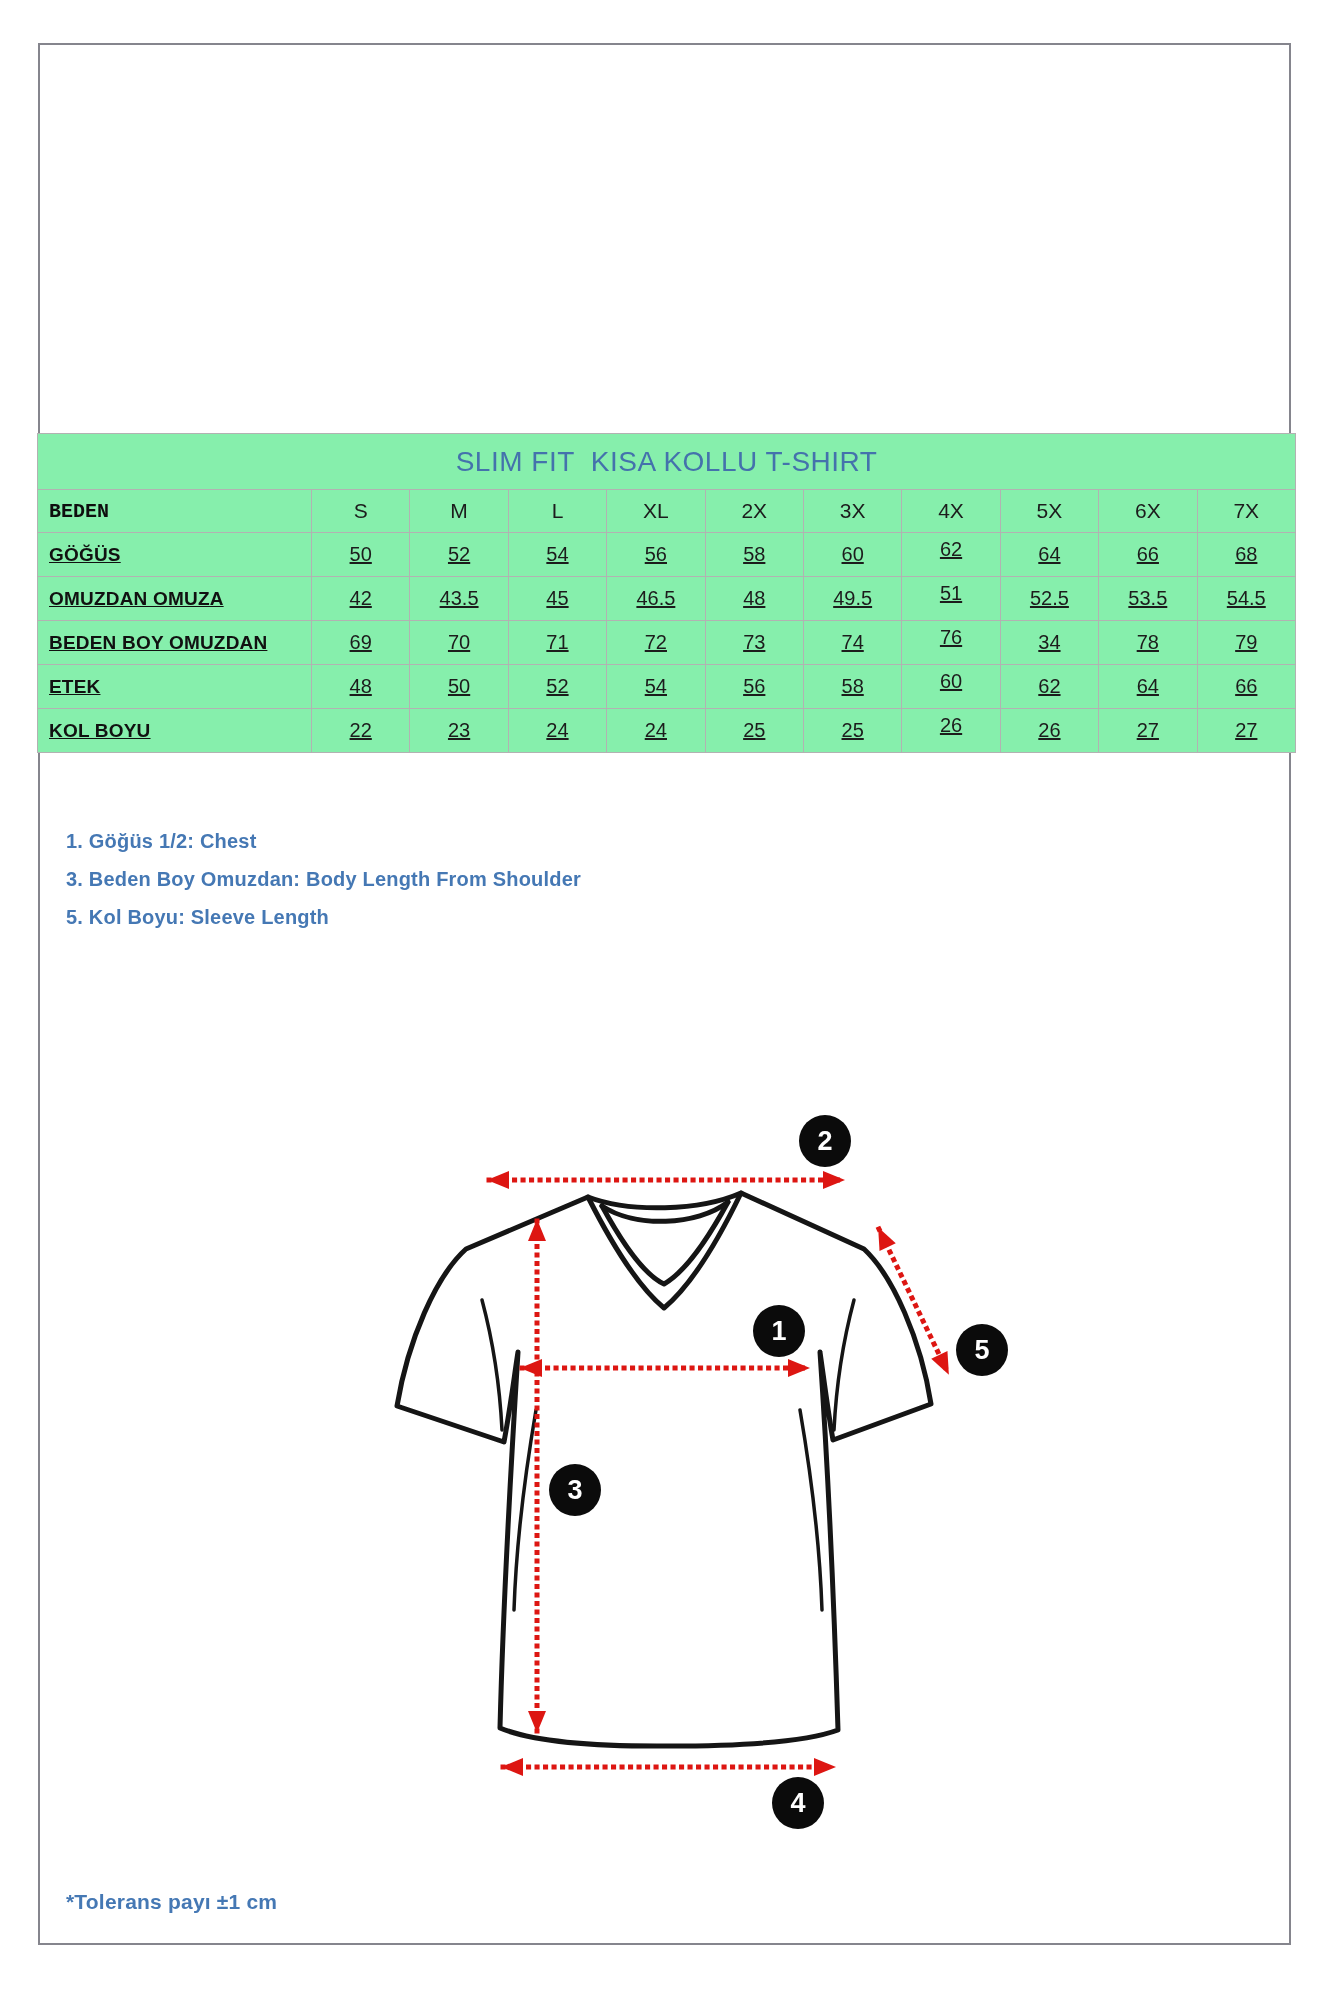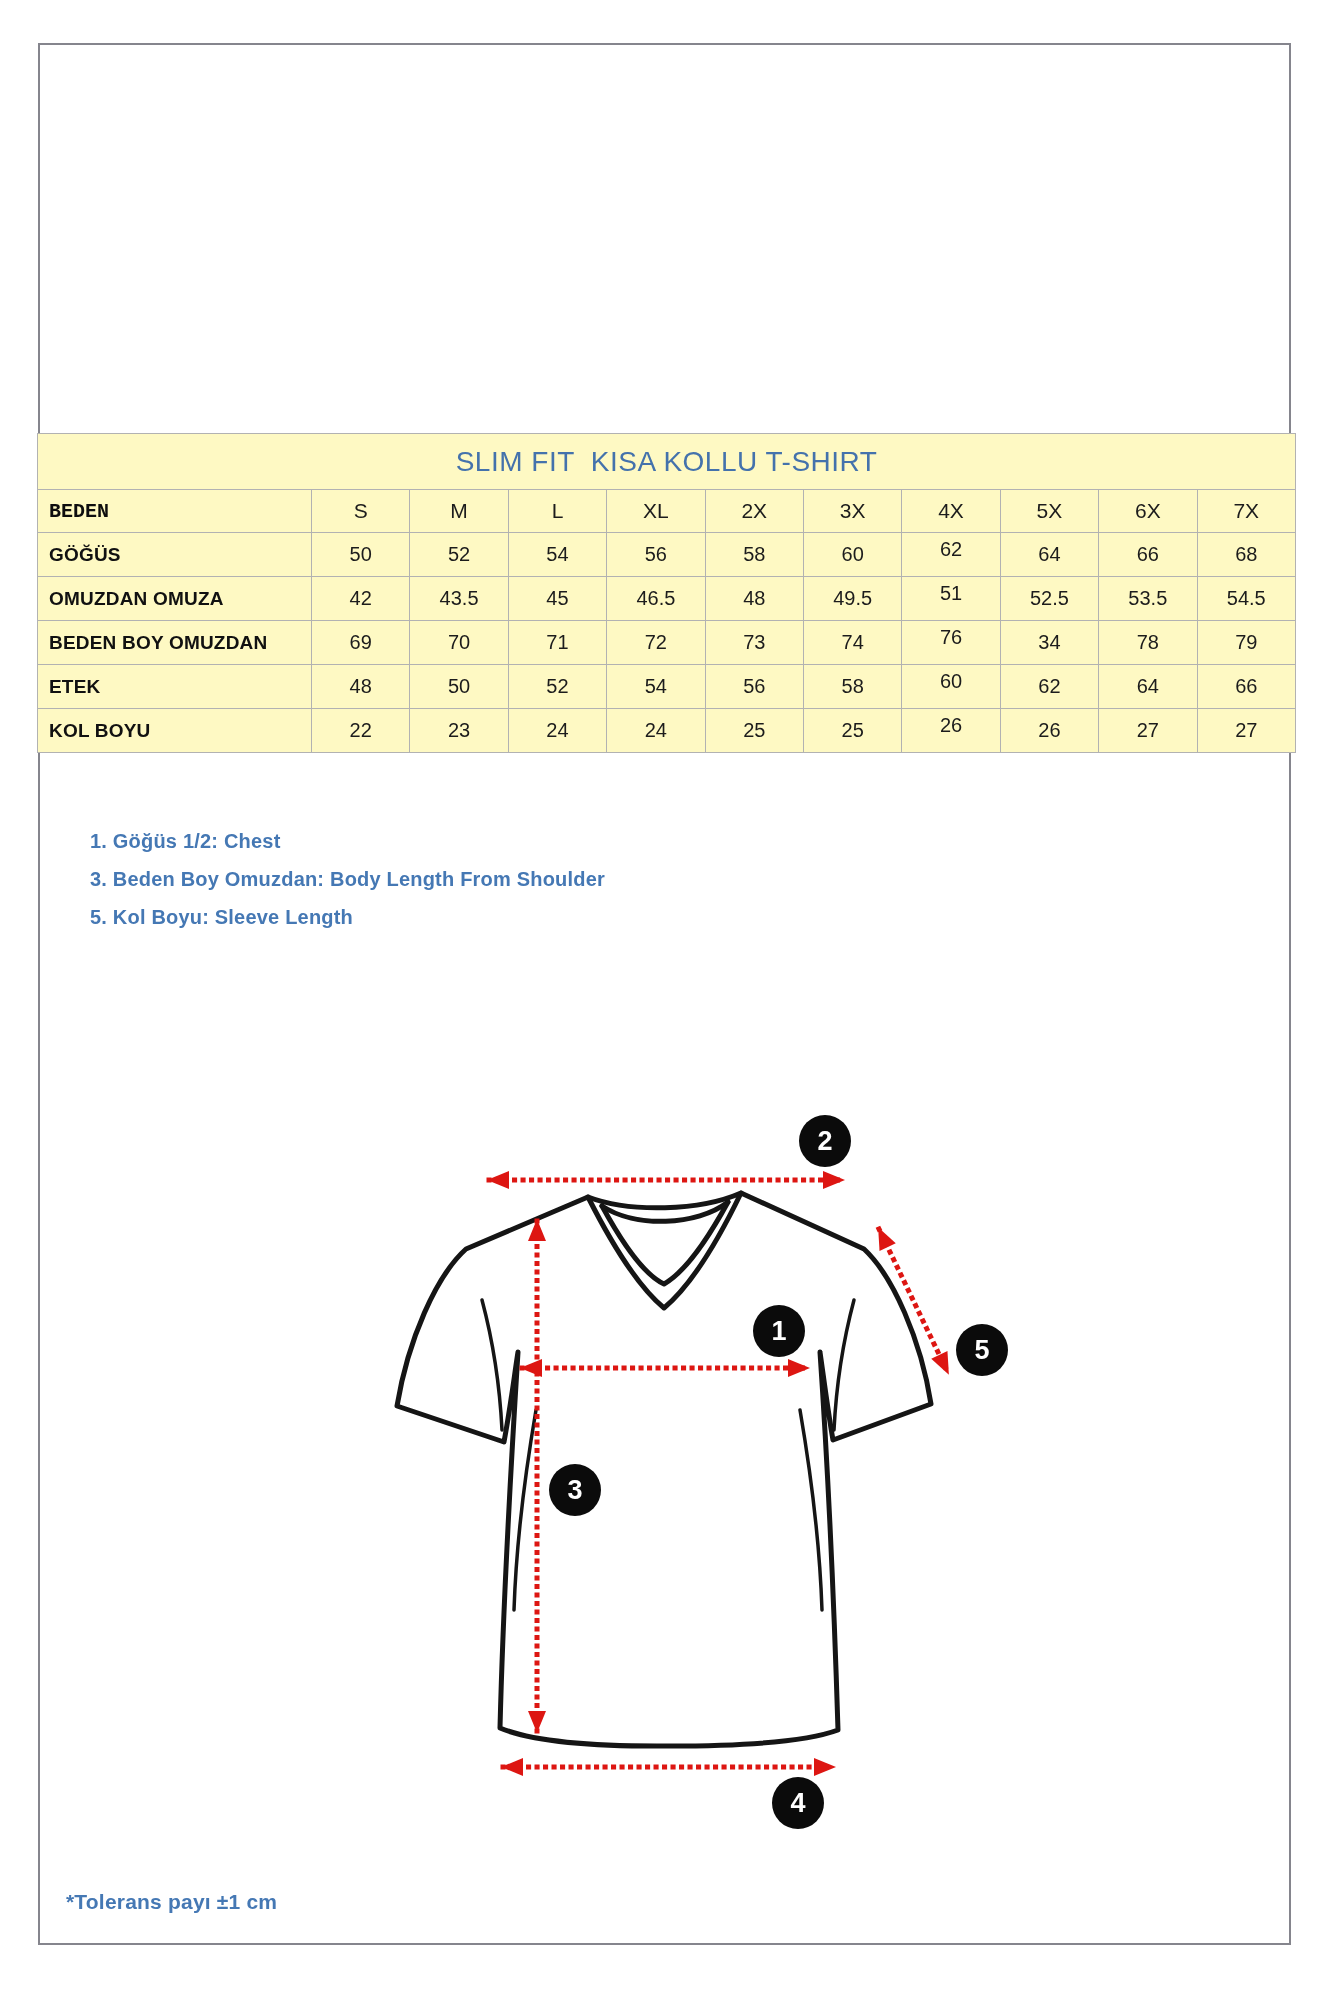--- a/index.html
+++ b/index.html
@@ -9,44 +9,44 @@
   }
   
   .frame{
     position:absolute;left:38px;top:43px;width:1253px;height:1902px;
     box-sizing:border-box;border:2px solid #85858d;pointer-events:none;
   }
 
   
   table.size-table{
     position:absolute;left:37px;top:433px;width:1258px;
-    border-collapse:collapse;table-layout:fixed;background:#fef9c3;
+    border-collapse:collapse;table-layout:fixed;background:#86efac;
     border:1px solid #8f8f8f;
   }
   table.size-table th,table.size-table td{
     border:1px solid #b2b2b2;box-sizing:border-box;overflow:hidden;
   }
   tr.title-row th{height:56px;text-align:center;vertical-align:middle;}
   .table-title{
     color:#4472ac;font-size:28px;font-weight:normal;letter-spacing:.5px;white-space:pre;
   }
   tr.sizes-row th{height:43px;font-size:21px;font-weight:normal;color:#1c1c1c;text-align:center;vertical-align:middle;}
   tr.sizes-row th.label-cell{
     font-size:20px;font-weight:bold;color:#0e0e0e;text-align:left;padding-left:11px;font-family:Liberation Mono, monospace;
   }
   tbody tr{height:44px;}
-  tbody td{font-size:20px;color:#1c1c1c;text-align:center;vertical-align:middle;}
+  tbody td{font-size:20px;color:#1c1c1c;text-align:center;vertical-align:middle;text-decoration:underline;}
   tbody td.label-cell{
     font-size:19px;font-weight:bold;color:#111;text-align:left;padding-left:11px;letter-spacing:.2px;
   }
   tbody td.raised{vertical-align:top;padding-top:5px;}
 
   
   .legend{position:absolute;left:66px;top:822px;color:#4578b4;}
-  .legend-item{font-size:20px;font-weight:bold;line-height:38px;letter-spacing:.2px;margin-left:24px;}
+  .legend-item{font-size:20px;font-weight:bold;line-height:38px;letter-spacing:.2px;}
 
   
   svg.diagram{position:absolute;left:0;top:0;pointer-events:none;}
   .marker{
     position:absolute;width:52px;height:52px;border-radius:50%;
     background:#0b0b0b;color:#ffffff;font-size:27px;font-weight:bold;
     display:flex;align-items:center;justify-content:center;
   }
 
   

